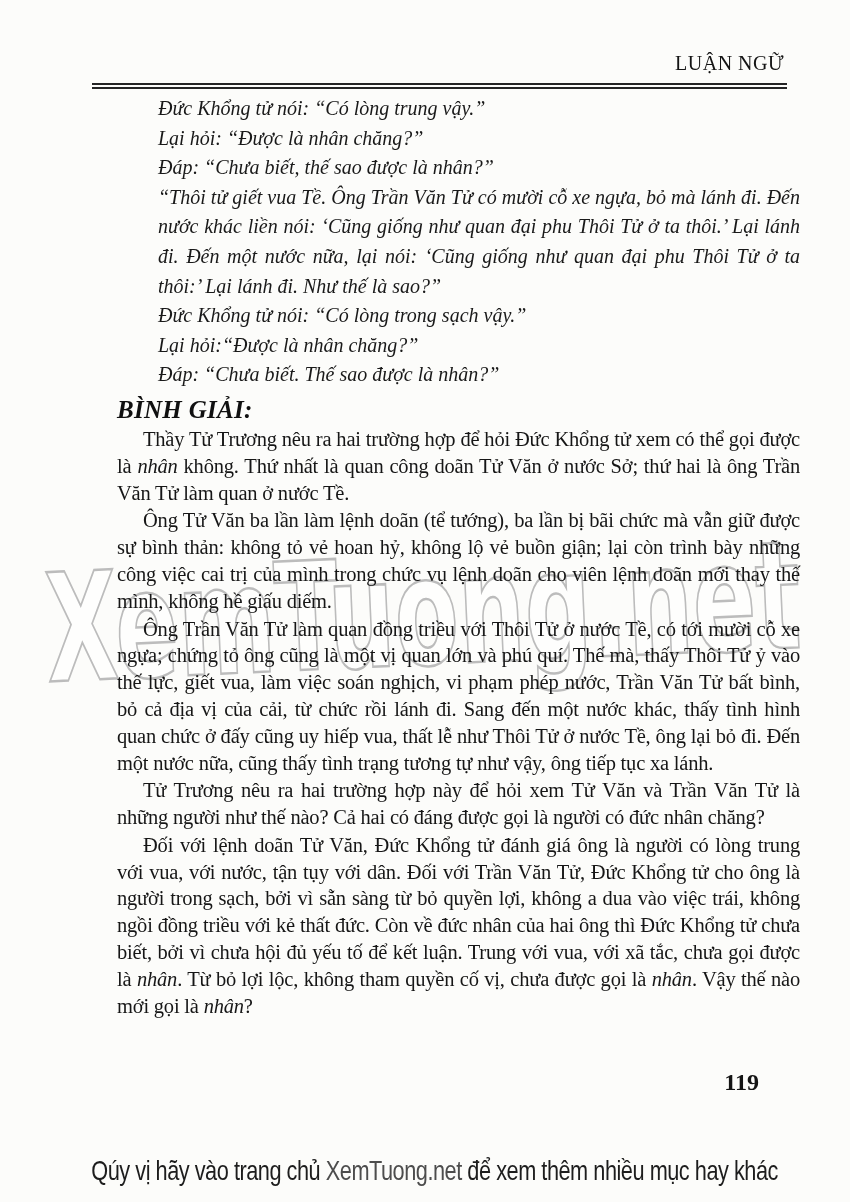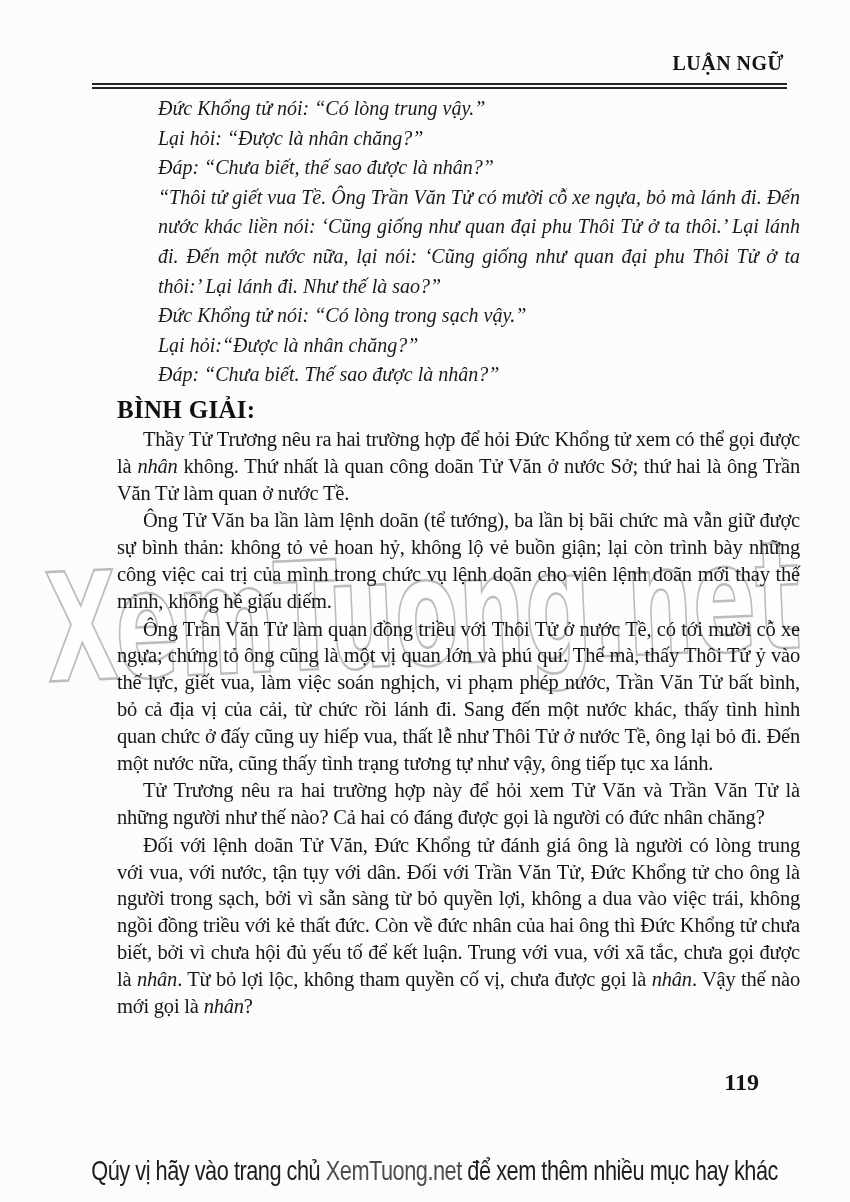--- a/index.html
+++ b/index.html
@@ -7,21 +7,21 @@
   .page{
     position:relative;
     width:850px;height:1202px;
     background:#fcfcfa;
     overflow:hidden;
     font-family:"Liberation Serif","DejaVu Serif",serif;
     color:#1a1a1a;
   }
   .header-title{
     position:absolute;top:52px;right:66px;
-    font-size:20px;font-weight:bold;letter-spacing:0.5px;
+    font-size:20px;font-weight:normal;letter-spacing:0.5px;
     color:#141414;
   }
   .header-rule{
     position:absolute;left:92px;right:63px;top:83px;
     height:2px;
     border-top:2px solid #242424;
     border-bottom:2px solid #242424;
   }
   .watermark{
     position:absolute;left:38px;top:522px;
@@ -42,20 +42,21 @@
     text-align:justify;
     color:#191919;
   }
   .bg-heading{
     margin:4px 0 0 0;
     font-size:25px;
     font-weight:bold;
     line-height:31px;
     letter-spacing:0.3px;
     color:#101010;
+    font-style:italic;
   }
   .bpar{
     margin:1px 0 0 0;
     font-size:20.5px;
     line-height:26.8px;
     text-indent:26px;
     text-align:justify;
     letter-spacing:-0.2px;
     color:#161616;
   }

